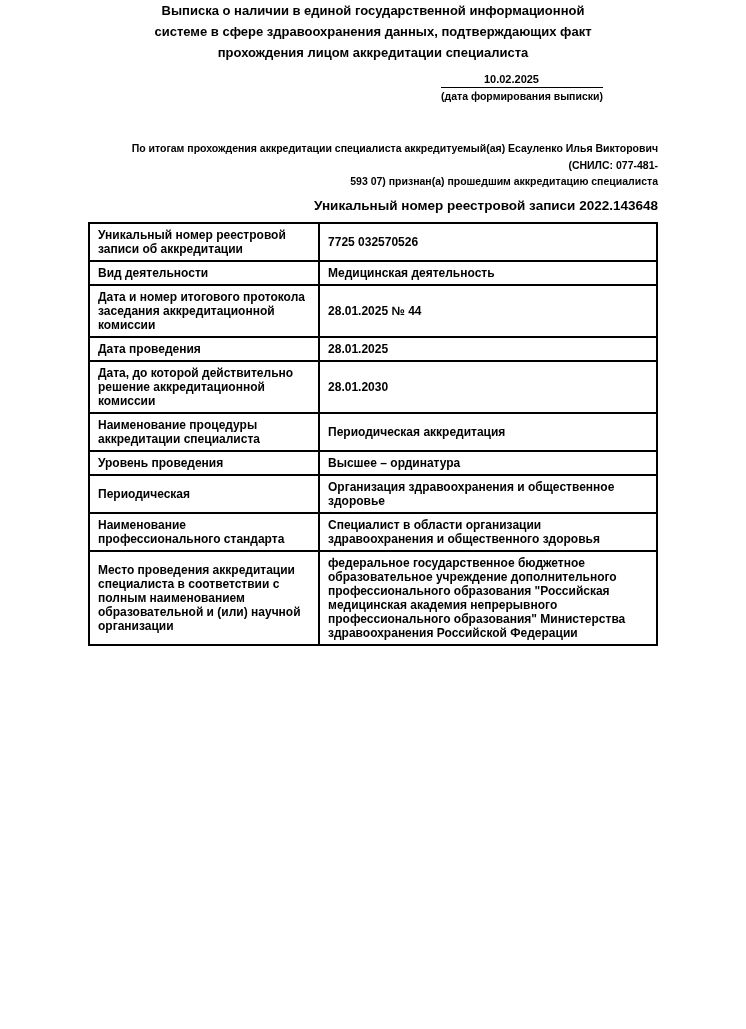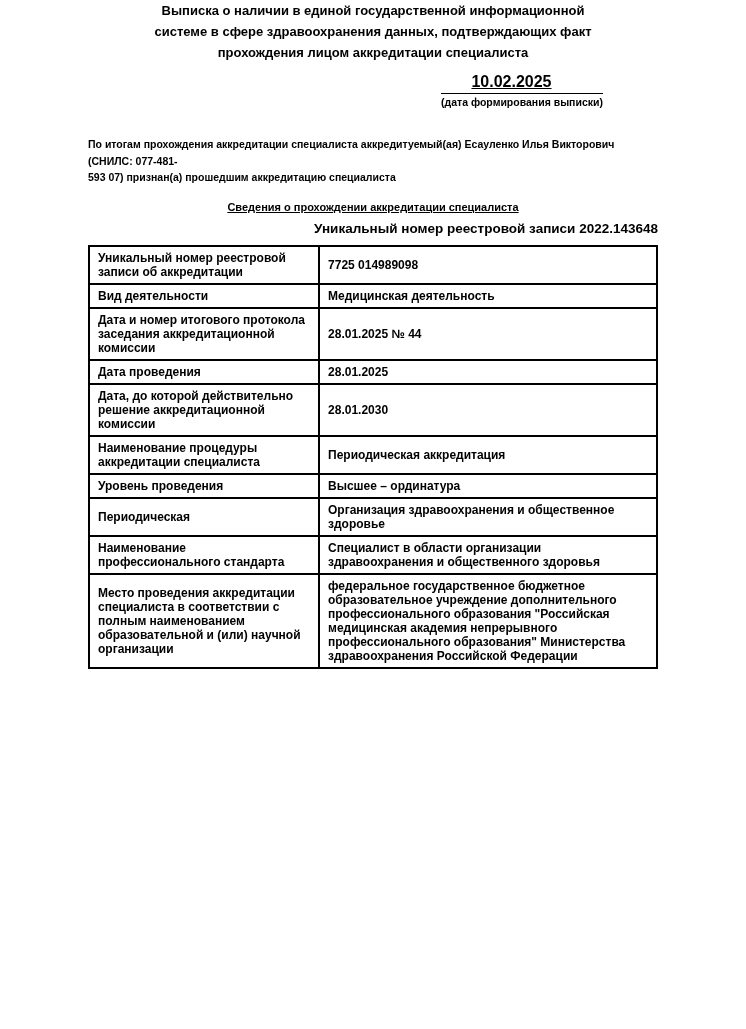--- a/index.html
+++ b/index.html
@@ -24,34 +24,33 @@
     font-size: 13px;
     line-height: 21px;
   }
   .date-block {
     display: inline-block;
     margin-left: 332px;
     margin-top: 10px;
     text-align: center;
   }
   .date-value {
-    font-size: 16px;
+    font-size: 11px;
     padding: 0 6px 2px 6px;
-    text-decoration: underline;
   }
   .date-caption {
     border-top: 1.5px solid #000;
     font-size: 10.5px;
     padding-top: 2px;
     white-space: nowrap;
     margin-left: 21px;
   }
   .intro {
-    margin-top: 26px;
-    text-align: left;
+    margin-top: 36px;
+    text-align: right;
     font-size: 10.5px;
     line-height: 16.5px;
   }
   .section-heading {
     margin-top: 15px;
     text-align: center;
     font-size: 11px;
     text-decoration: underline;
   }
   .registry-heading {
@@ -89,33 +88,32 @@
     <div class="date-block">
       <div class="date-value">10.02.2025</div>
       <div class="date-caption">(дата формирования выписки)</div>
     </div>
 
     <div class="intro">
       <div>По итогам прохождения аккредитации специалиста аккредитуемый(ая) Есауленко Илья Викторович (СНИЛС: 077-481-</div>
       <div>593 07) признан(а) прошедшим аккредитацию специалиста</div>
     </div>
 
-    <div class="section-heading">Сведения о прохождении аккредитации специалиста</div>
 
     <div class="registry-heading">Уникальный номер реестровой записи 2022.143648</div>
 
     <table class="details">
       <colgroup>
           <col class="c1">
           <col class="c2">
         </colgroup>
       <tbody>
         <tr>
           <td class="lbl">Уникальный номер реестровой записи об аккредитации</td>
-          <td class="val">7725 014989098</td>
+          <td class="val">7725 032570526</td>
         </tr>
         <tr>
           <td class="lbl">Вид деятельности</td>
           <td class="val">Медицинская деятельность</td>
         </tr>
         <tr>
           <td class="lbl">Дата и номер итогового протокола заседания аккредитационной комиссии</td>
           <td class="val">28.01.2025 № 44</td>
         </tr>
         <tr>

